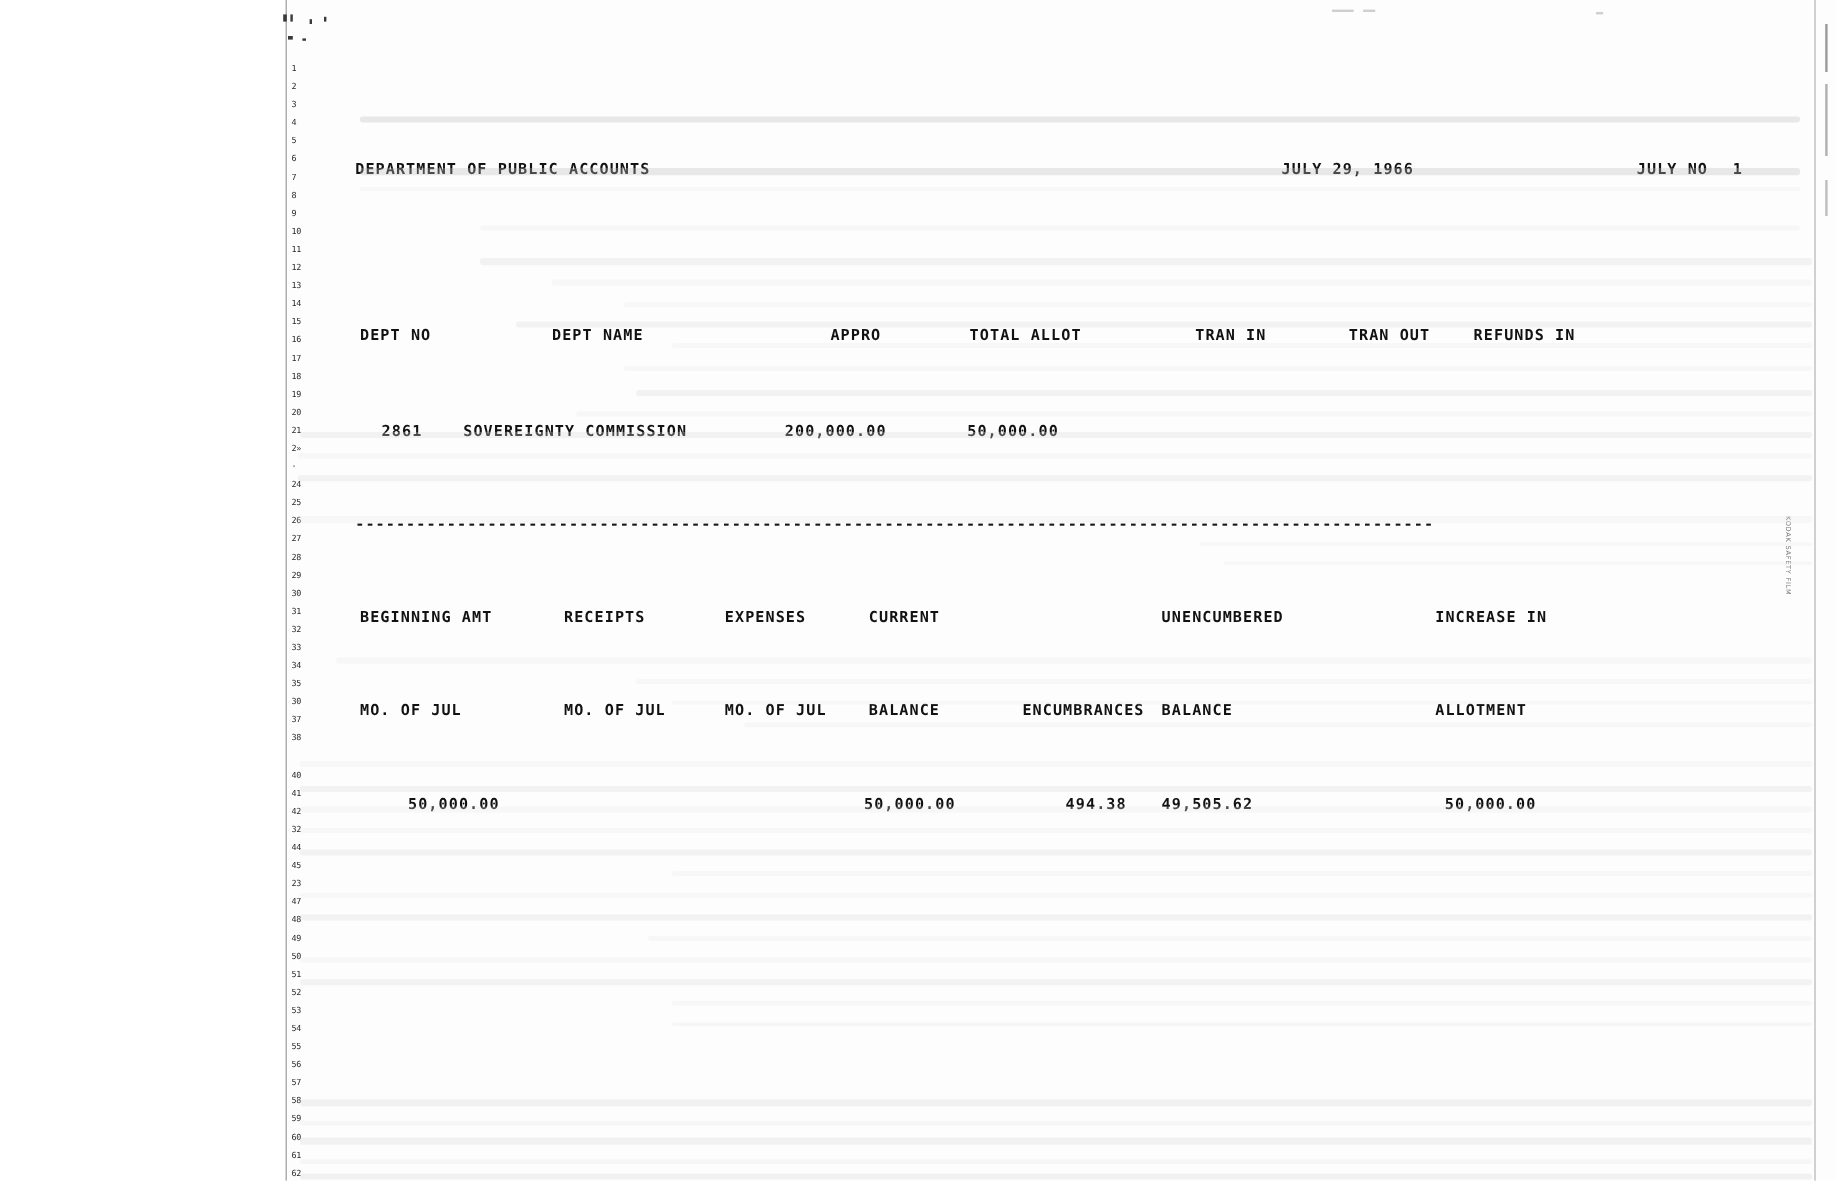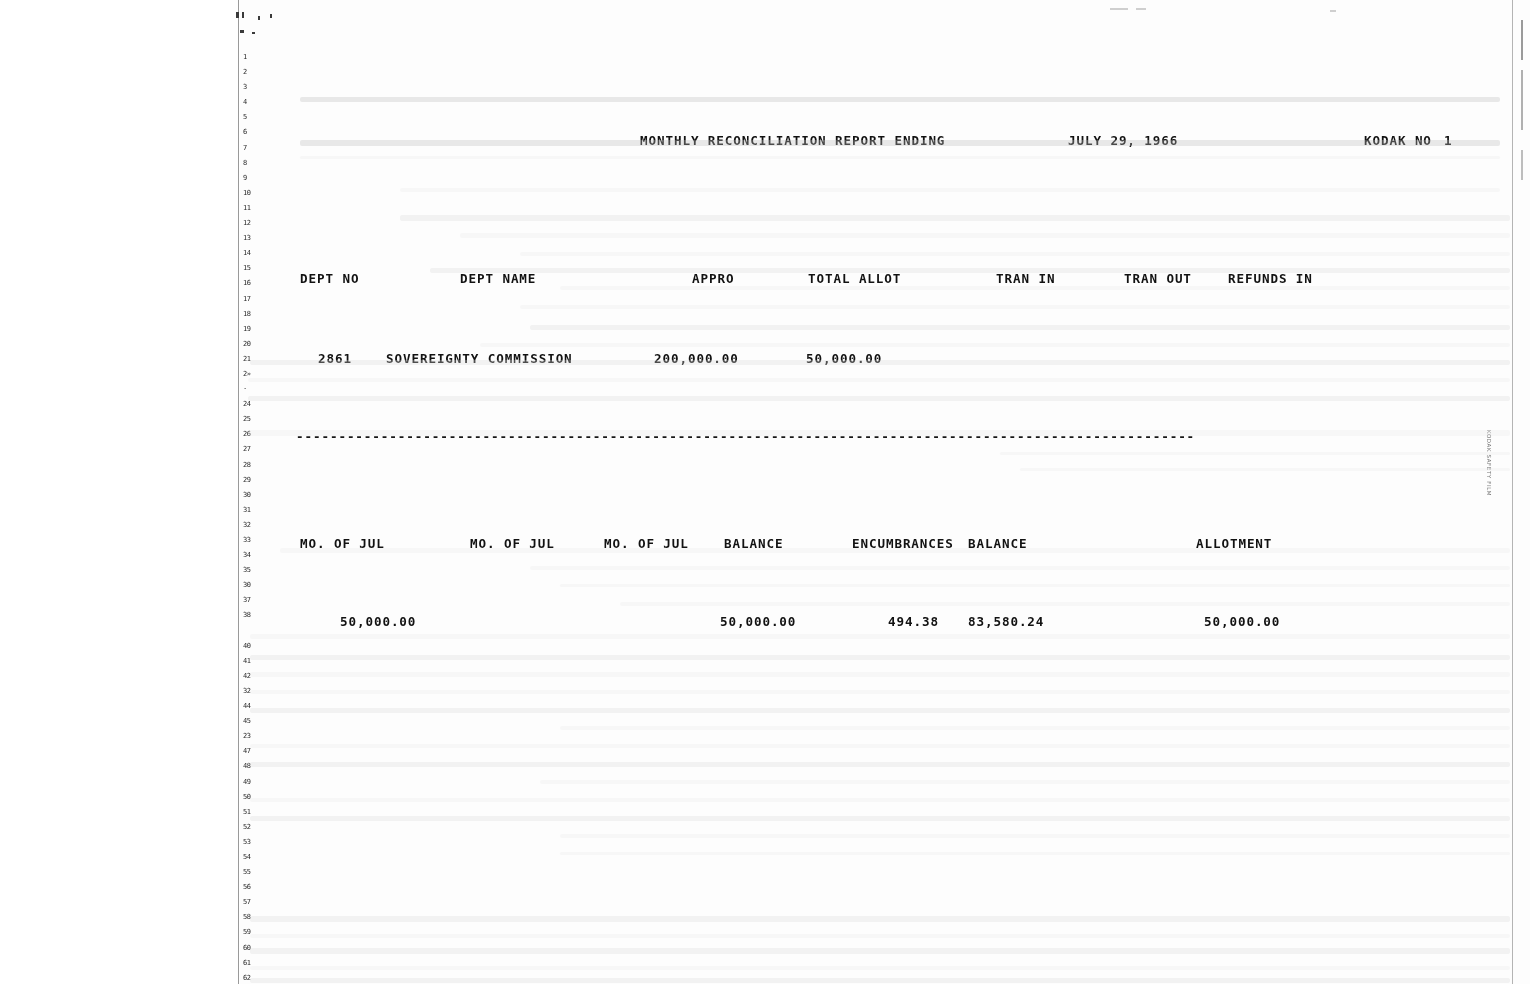--- a/index.html
+++ b/index.html
@@ -235,23 +235,23 @@
       <div>59</div>
       <div>60</div>
       <div>61</div>
       <div>62</div>
     </div>
 
   <div id="report">
 
     
     <div class="prow" style="height:30px;line-height:30px;">
-      <span class="cell" style="left:344px;">MONTHLY RECONCILIATION REPORT ENDING</span>
+      <span class="cell" style="left:0px;">DEPARTMENT OF PUBLIC ACCOUNTS</span>
       <span class="cell" style="left:772px;">JULY 29, 1966</span>
-      <span class="cell" style="left:1068px;">KODAK NO</span>
+      <span class="cell" style="left:1068px;">JULY NO</span>
       <span class="cell" style="left:1148px;">1</span>
     </div>
 
     <div class="prow" style="height:8px;"></div>
 
     
     <div class="prow" style="height:20px;line-height:20px;">
       <span class="cell" style="left:4px;">DEPT NO</span>
       <span class="cell" style="left:164px;">DEPT NAME</span>
       <span class="cell" style="left:396px;">APPRO</span>
@@ -271,40 +271,48 @@
       <span class="cell" style="left:828px;"></span>
       <span class="cell" style="left:932px;"></span>
     </div>
 
     
     <div class="prow" style="height:16px;line-height:16px;">
       <span class="dashline">----------------------------------------------------------------------------------------------------------</span>
     </div>
 
     
+    <div class="prow" style="height:18px;line-height:18px;">
+      <span class="cell" style="left:4px;">BEGINNING AMT</span>
+      <span class="cell" style="left:174px;">RECEIPTS</span>
+      <span class="cell" style="left:308px;">EXPENSES</span>
+      <span class="cell" style="left:428px;">CURRENT</span>
+      <span class="cell" style="left:672px;">UNENCUMBERED</span>
+      <span class="cell" style="left:900px;">INCREASE IN</span>
+    </div>
 
     
     <div class="prow" style="height:18px;line-height:18px;">
       <span class="cell" style="left:4px;">MO. OF JUL</span>
       <span class="cell" style="left:174px;">MO. OF JUL</span>
       <span class="cell" style="left:308px;">MO. OF JUL</span>
       <span class="cell" style="left:428px;">BALANCE</span>
       <span class="cell" style="left:556px;">ENCUMBRANCES</span>
       <span class="cell" style="left:672px;">BALANCE</span>
       <span class="cell" style="left:900px;">ALLOTMENT</span>
     </div>
 
     
     <div class="prow" style="height:18px;line-height:18px;">
       <span class="cell" style="left:44px;">50,000.00</span>
       <span class="cell" style="left:174px;"></span>
       <span class="cell" style="left:308px;"></span>
       <span class="cell" style="left:424px;">50,000.00</span>
       <span class="cell" style="left:592px;">494.38</span>
-      <span class="cell" style="left:672px;">83,580.24</span>
+      <span class="cell" style="left:672px;">49,505.62</span>
       <span class="cell" style="left:908px;">50,000.00</span>
     </div>
 
   </div>
 
   <div id="grain">
     <div class="smudge dark" style="left:300px;top:97px;width:1200px;height:5px;"></div>
     <div class="smudge dark" style="left:300px;top:140px;width:1200px;height:6px;"></div>
     <div class="smudge light" style="left:300px;top:156px;width:1200px;height:3px;"></div>
     <div class="smudge light" style="left:400px;top:188px;width:1100px;height:4px;"></div>

